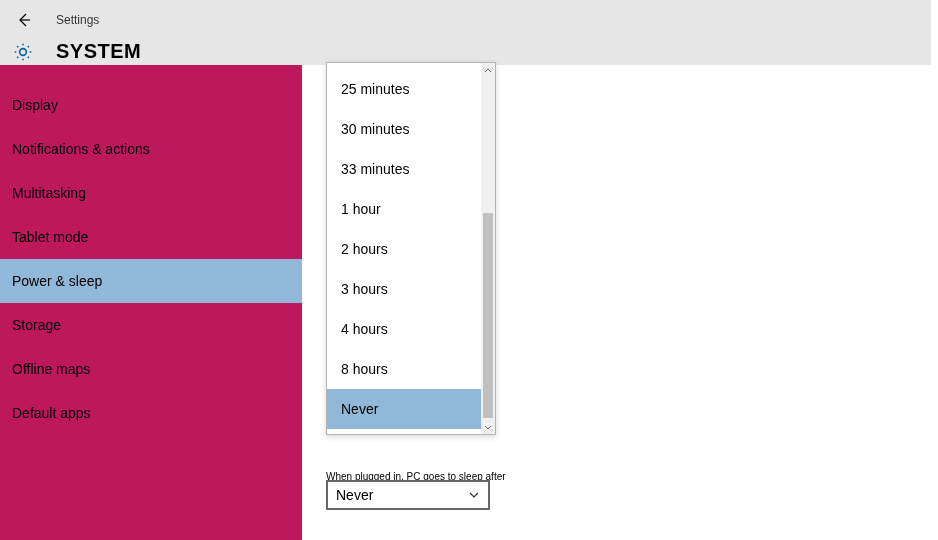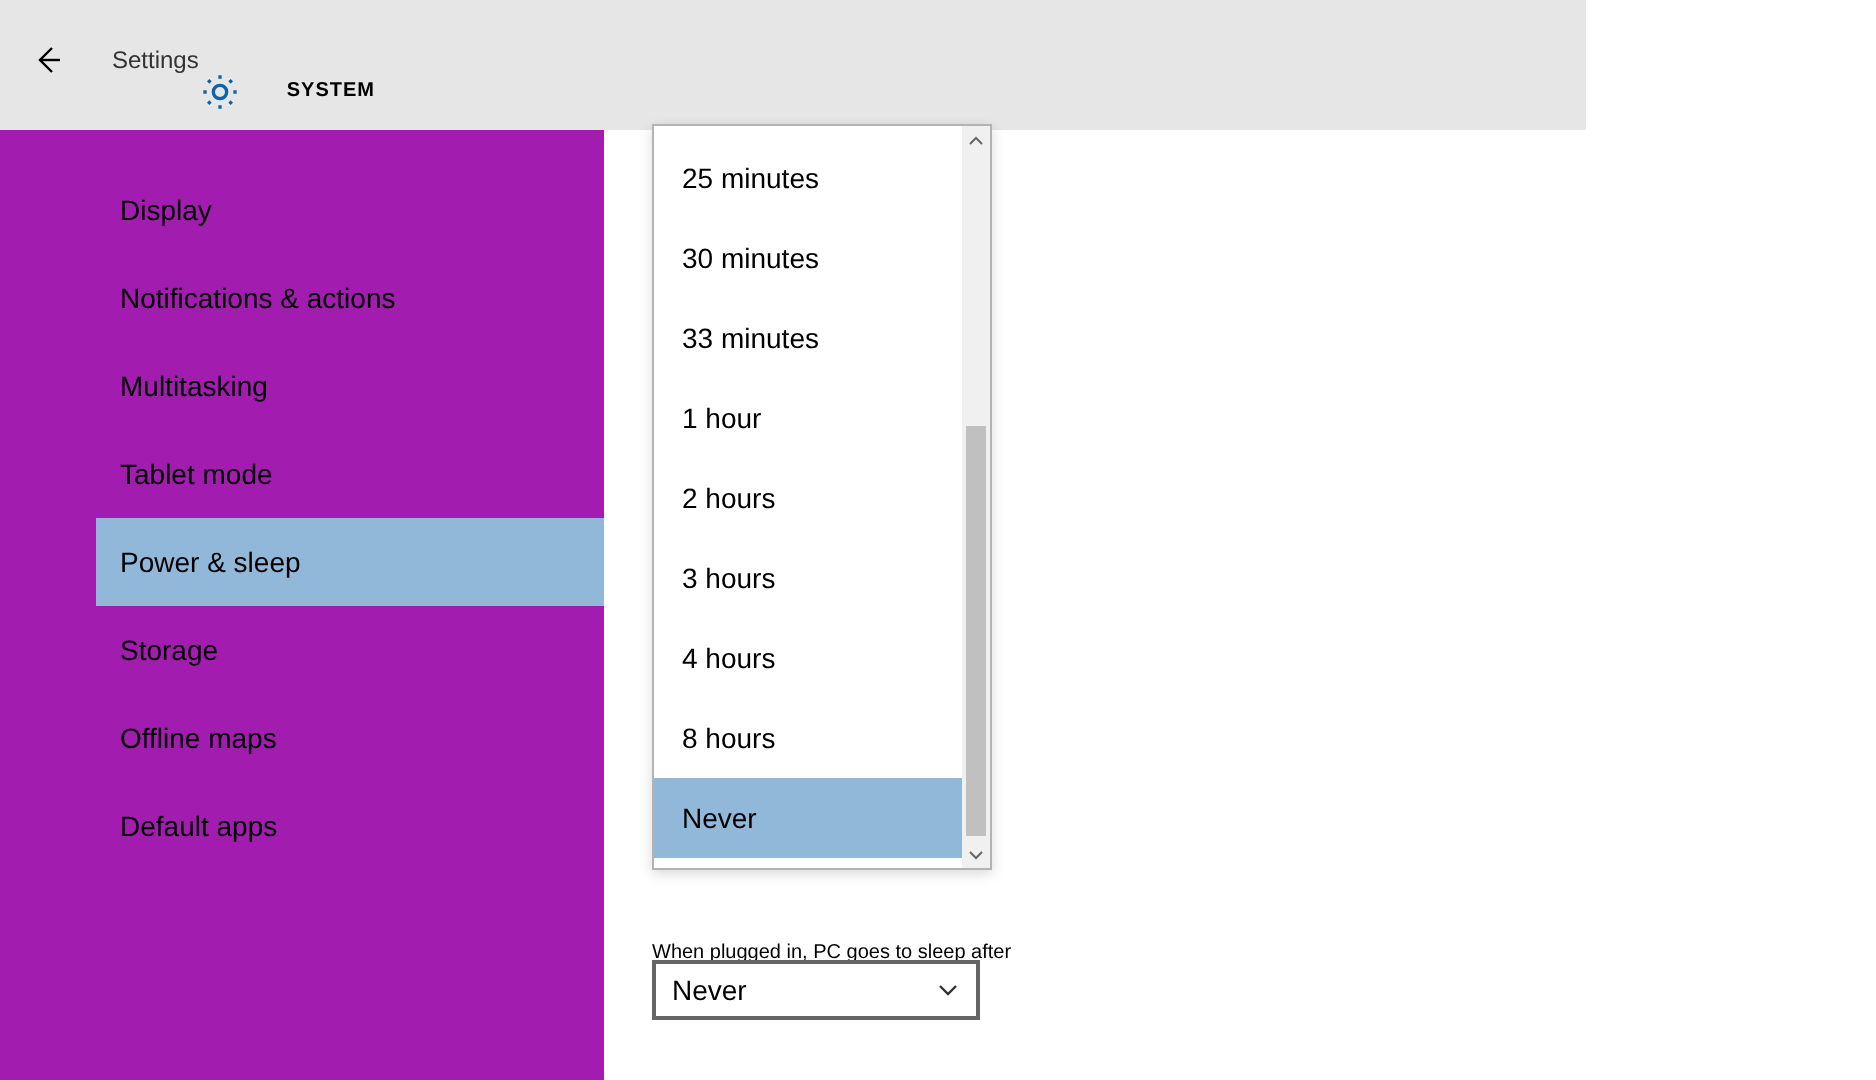--- a/index.html
+++ b/index.html
@@ -17,47 +17,46 @@
     display: flex;
     flex-direction: column;
     width: 800px;
     height: 540px;
     border-right: 1px solid transparent;
   }
   .header {
     height: 65px;
     background: #e6e6e6;
     display: flex;
-    flex-direction: row;
+    flex-direction: column;
     padding-left: 12px;
-    padding-top: 18px;
-    width: 793px;
+    padding-top: 8px;
+    width: 931px;
   }
   .header-top { display: flex; align-items: center; height: 24px; }
   .back-btn {
     width: 24px; height: 24px;
     display: flex; align-items: center; justify-content: center;
     cursor: pointer;
   }
   .header-title { font-size: 12px; margin-left: 20px; color: #333; }
   .header-main { display: flex; align-items: center; margin-top: 8px; }
   .gear {
     width: 22px; height: 22px;
     margin-left: 0px;
     display: flex; align-items: center; justify-content: center;
   }
   .header-section {
-    font-size: 10px; font-weight: 700; margin-left: 22px; letter-spacing: .5px;
+    font-size: 20px; font-weight: 700; margin-left: 22px; letter-spacing: .5px;
   }
   .body { display: flex; flex: 1; }
   .sidebar {
     width: 302px;
-    background: #a21caf;
+    background: #be185d;
     padding-top: 18px;
-    padding-left: 48px;
   }
   .side-item {
     padding: 14px 12px;
     font-size: 14px;
     cursor: pointer;
     color: #000;
   }
   .side-item.active { background: #91b7d9; }
   .main {
     flex: 1;

